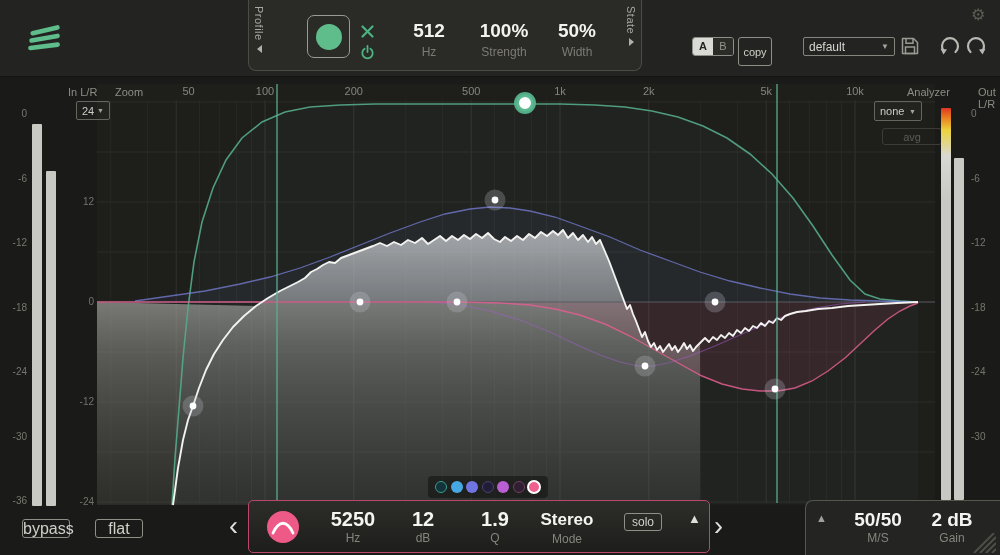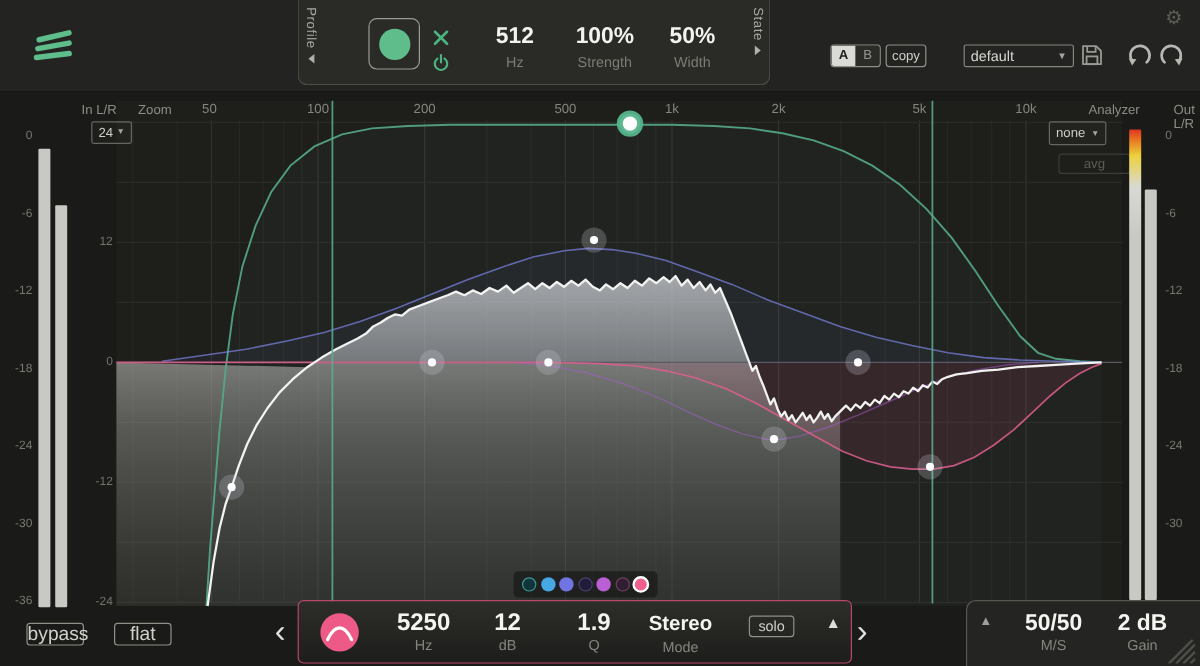--- a/index.html
+++ b/index.html
@@ -101,21 +101,21 @@
       <div class="pval" style="left:283px">
         <span class="val">50%</span>
         <span class="unit">Width</span>
       </div>
     </div>
 
     <div id="ab">
       <div class="cell a">A</div>
       <div class="cell b">B</div>
     </div>
-    <button class="sbtn" style="left:738px;top:37px;width:34px;height:19px;font-size:11px">copy</button>
+    <button class="sbtn" style="left:738px;top:37px;width:34px;height:29px;font-size:11px">copy</button>
     <div id="preset">
       <span>default</span>
       <span class="caret">▼</span>
     </div>
     <svg class="abs" style="left:900px;top:36px" width="20" height="20" viewBox="0 0 20 20">
       <path d="M2.5,2.5 h11 l4,4 v11 h-15 Z" fill="none" stroke="#9a9a94" stroke-width="1.5" stroke-linejoin="round"></path>
       <path d="M6,2.5 v4.8 h7 V2.5" fill="none" stroke="#9a9a94" stroke-width="1.5"></path>
       <rect x="5.5" y="11" width="9" height="6.5" fill="none" stroke="#9a9a94" stroke-width="1.5"></rect>
     </svg>
     <svg class="abs" style="left:937px;top:33px" width="26" height="26" viewBox="0 0 26 26">
@@ -237,21 +237,21 @@
   <div id="out-scale">
       <div class="scale-lbl" style="left: 971px; top: 108px; width: 26px; text-align: left;">0</div>
       <div class="scale-lbl" style="left: 971px; top: 172.5px; width: 26px; text-align: left;">-6</div>
       <div class="scale-lbl" style="left: 971px; top: 237px; width: 26px; text-align: left;">-12</div>
       <div class="scale-lbl" style="left: 971px; top: 301.5px; width: 26px; text-align: left;">-18</div>
       <div class="scale-lbl" style="left: 971px; top: 366px; width: 26px; text-align: left;">-24</div>
       <div class="scale-lbl" style="left: 971px; top: 430.5px; width: 26px; text-align: left;">-30</div>
     </div>
 
   <div id="freq-labels">
-      <div class="freq-lbl" style="left: 168px; padding-left: 13px;">50</div>
+      <div class="freq-lbl" style="left: 182px; padding-left: 13px;">50</div>
       <div class="freq-lbl" style="left: 265px;">100</div>
       <div class="freq-lbl" style="left: 353.804px;">200</div>
       <div class="freq-lbl" style="left: 471.196px;">500</div>
       <div class="freq-lbl" style="left: 560px;">1k</div>
       <div class="freq-lbl" style="left: 648.804px;">2k</div>
       <div class="freq-lbl" style="left: 766.196px;">5k</div>
       <div class="freq-lbl" style="left: 855px;">10k</div>
     </div>
   <div id="db-labels">
       <div class="db-lbl" style="left: 60px; top: 196px;">12</div>

